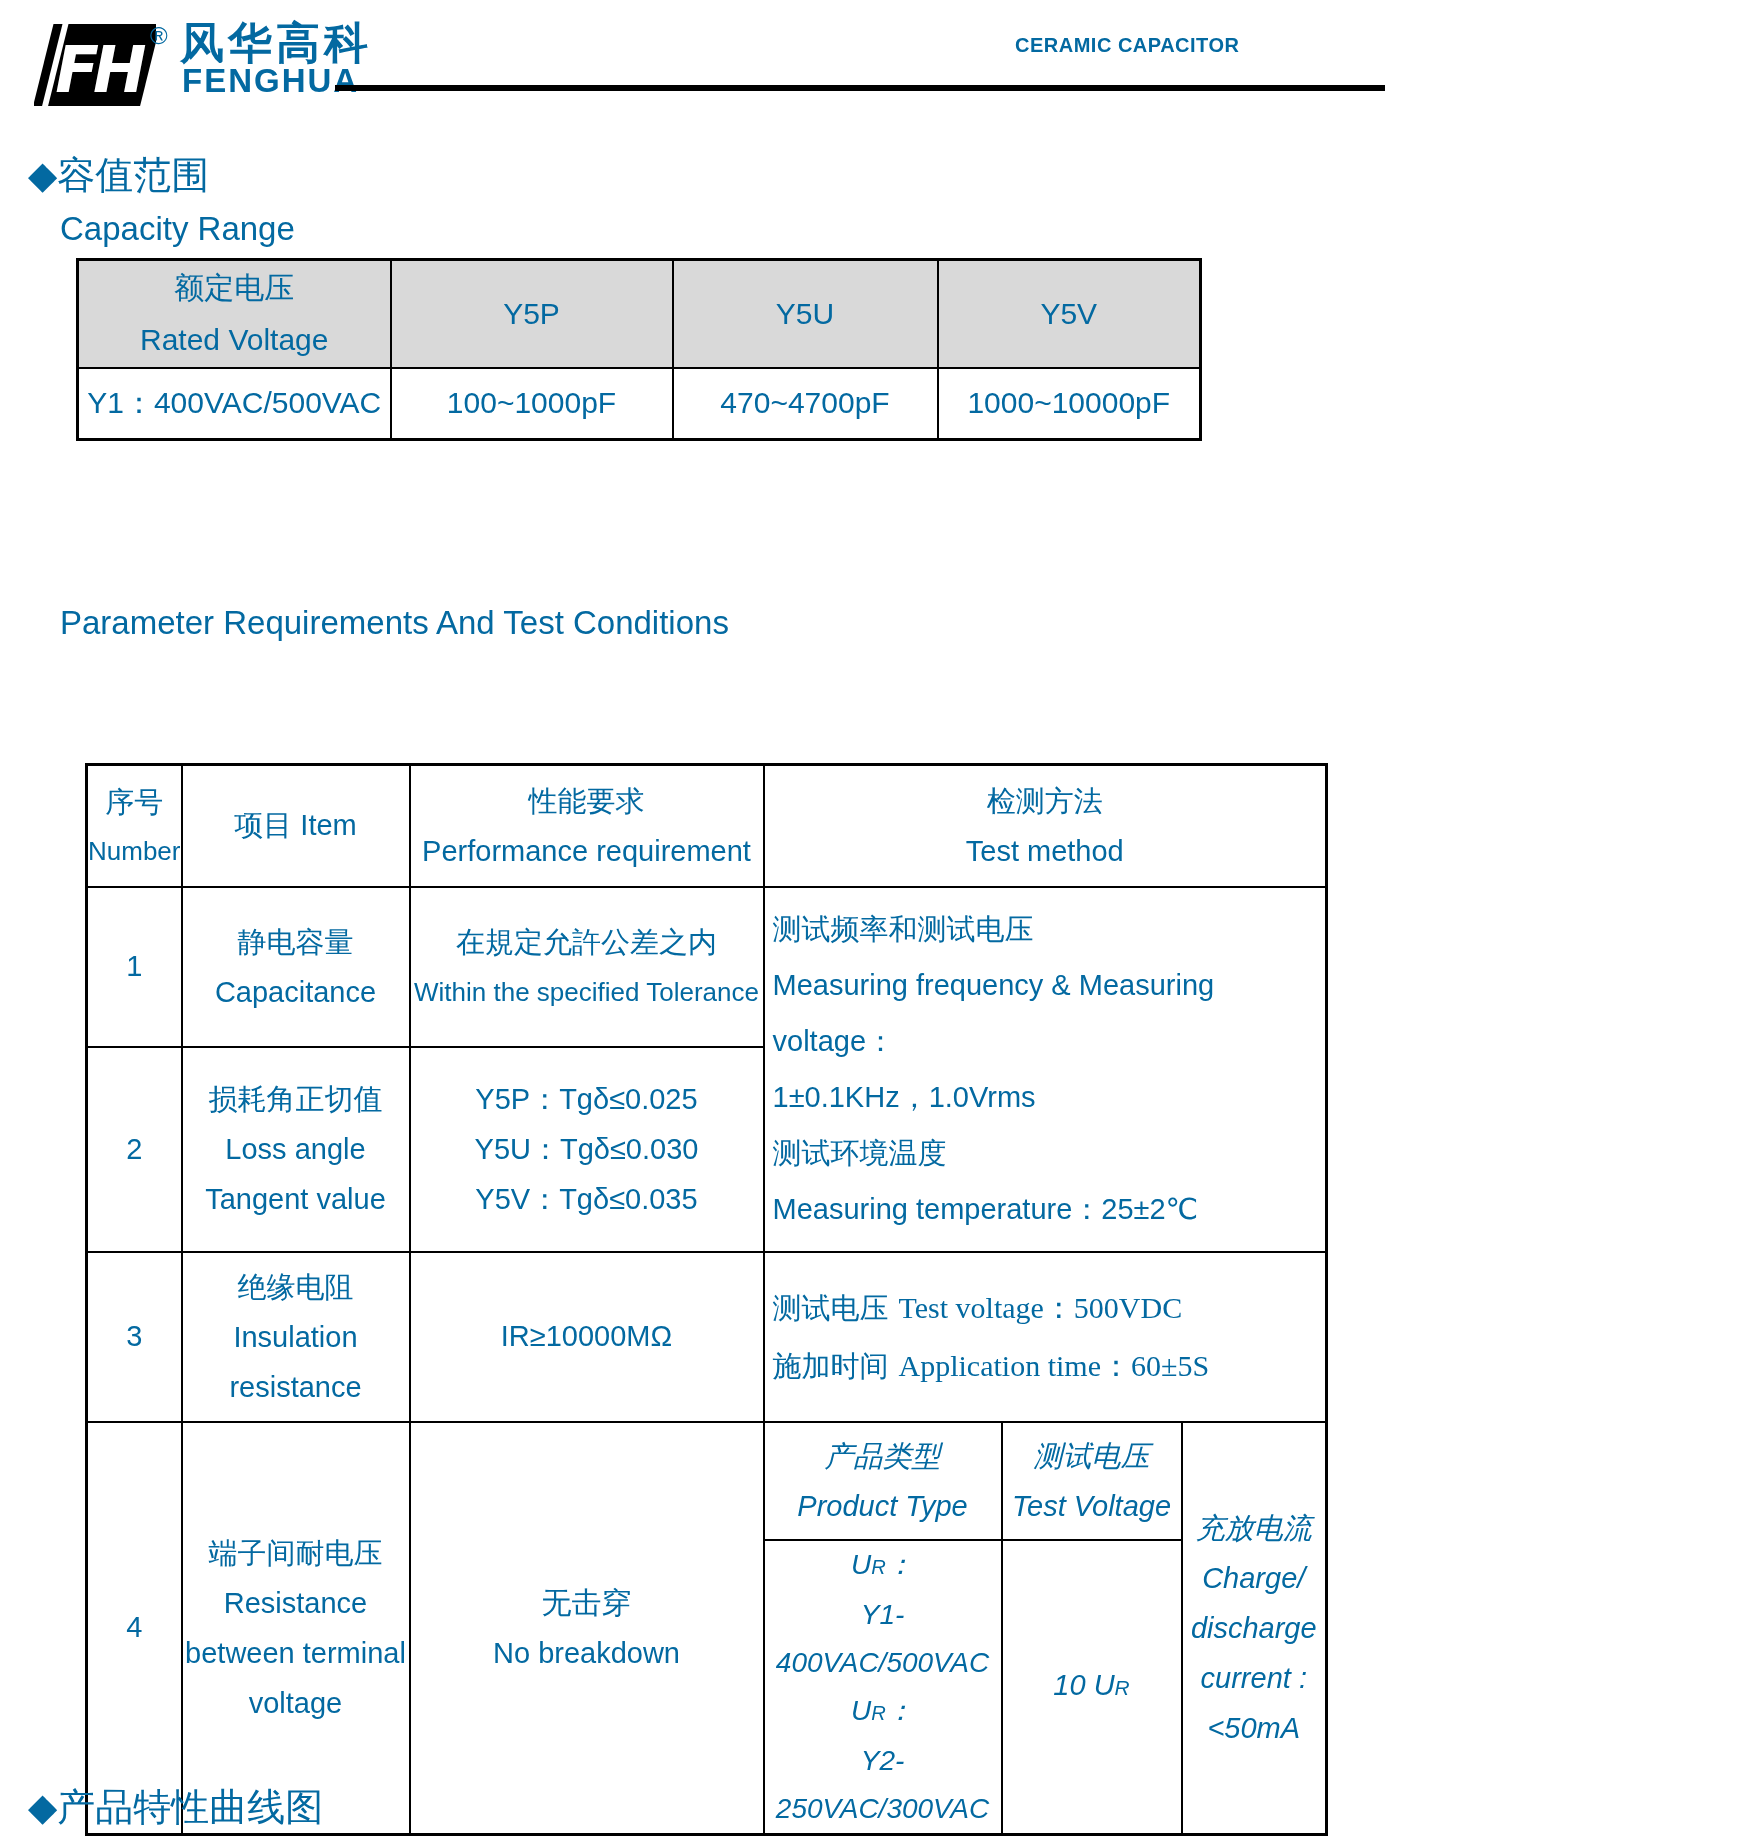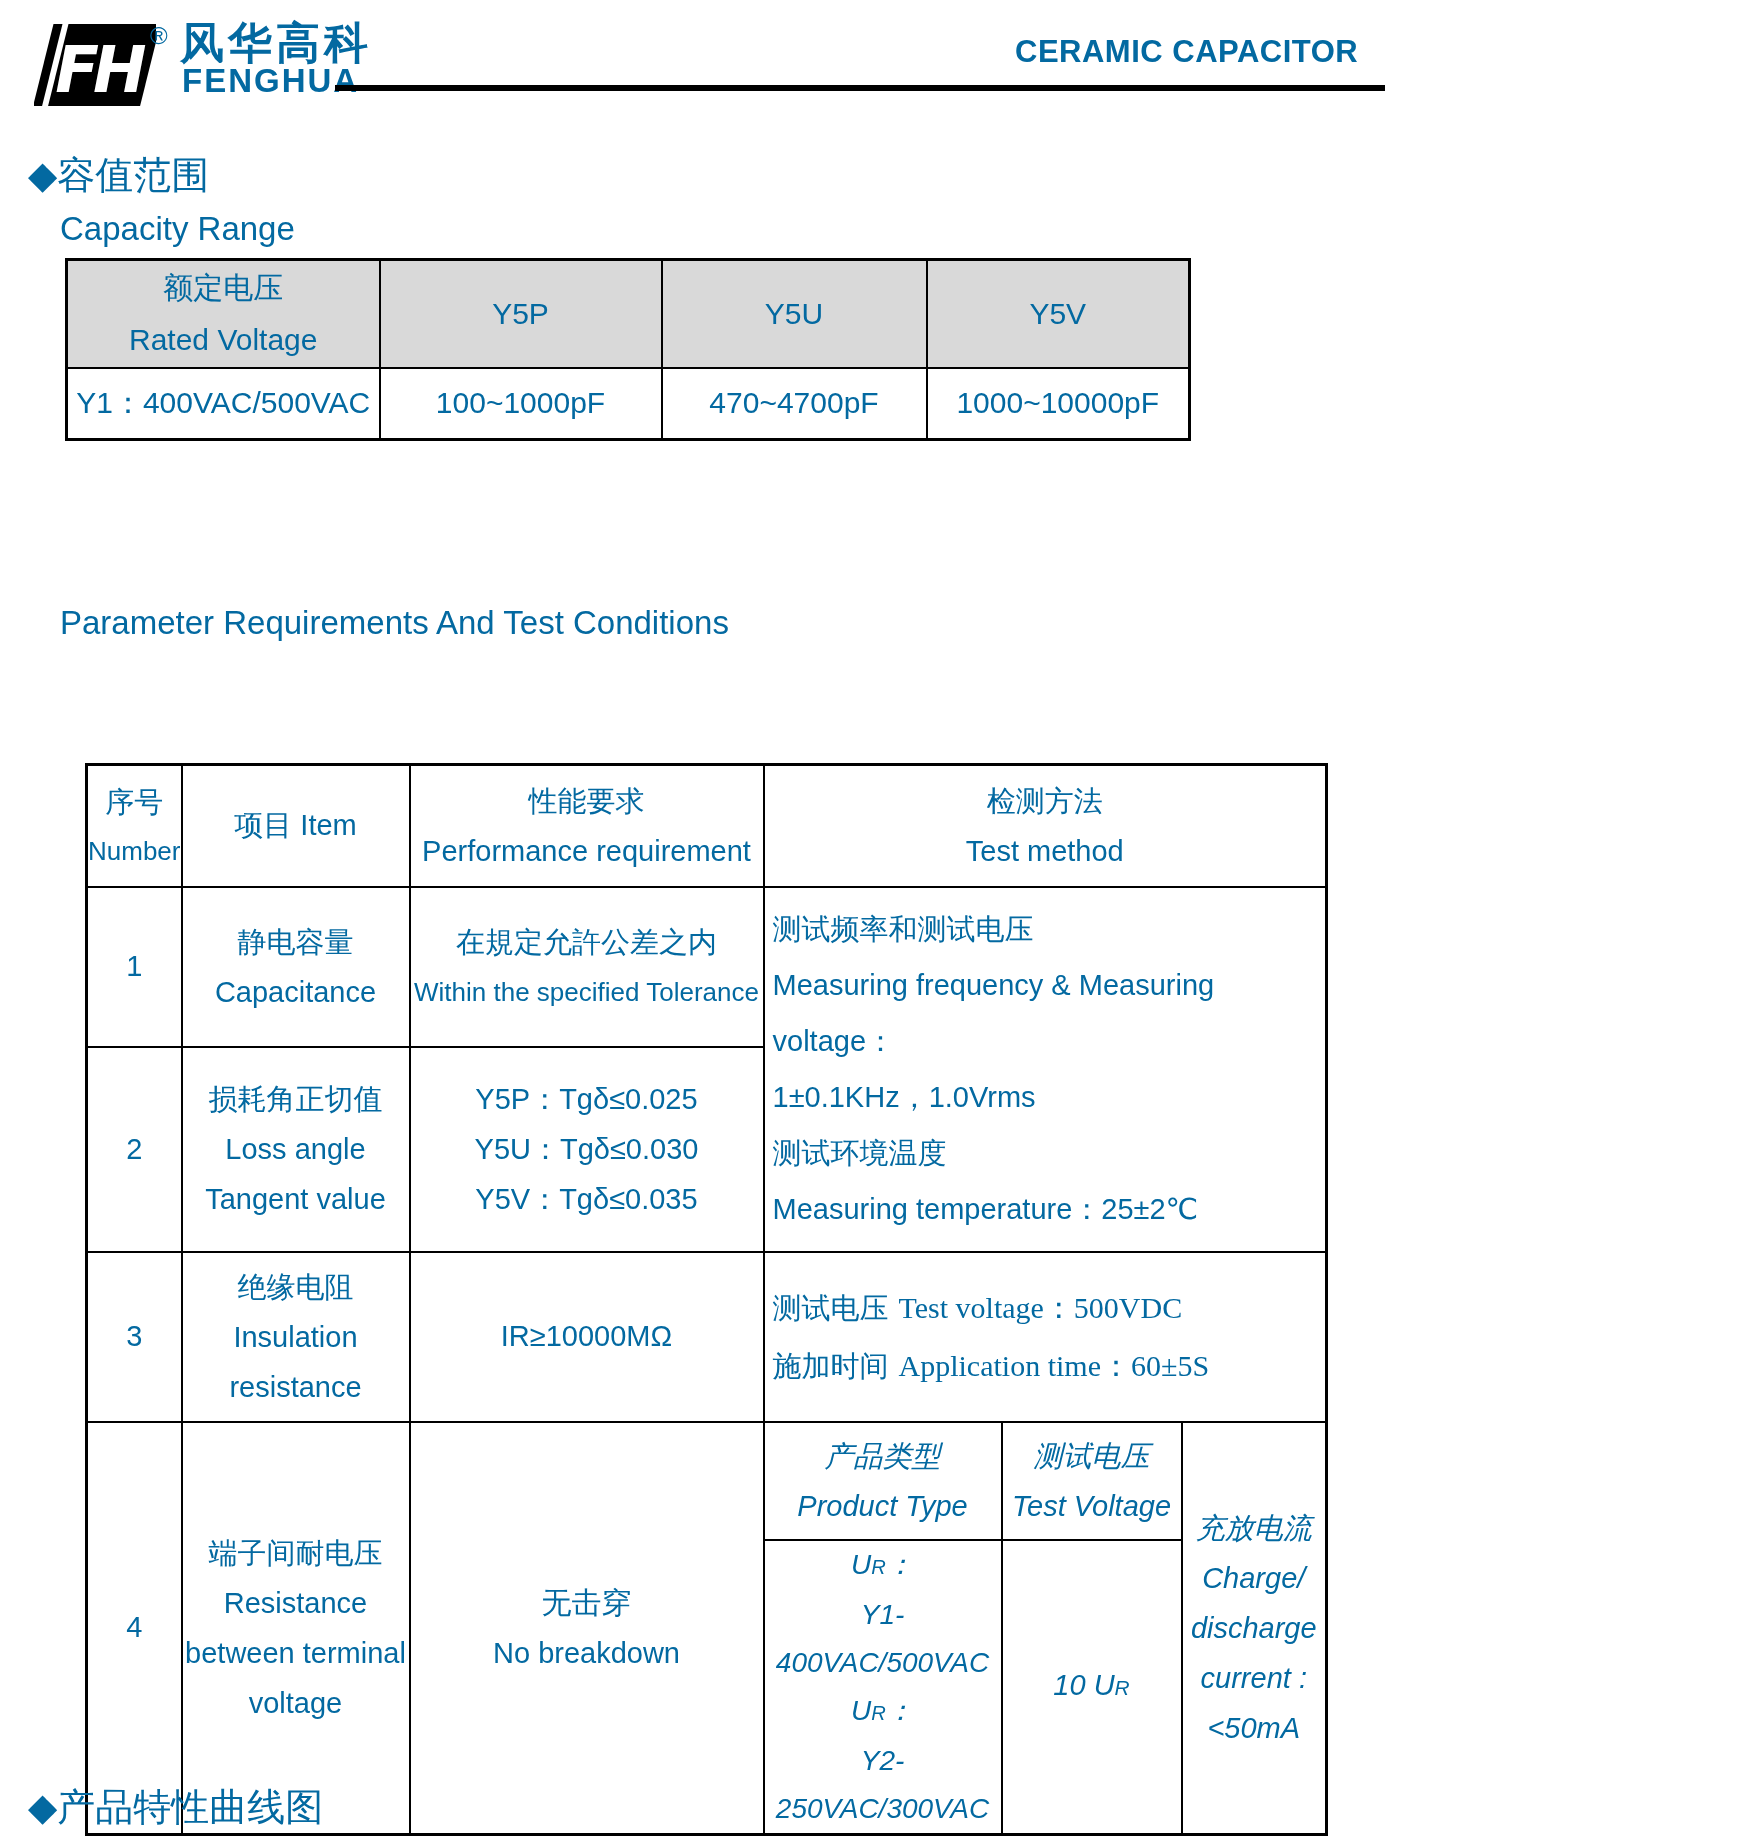--- a/index.html
+++ b/index.html
@@ -7,38 +7,38 @@
     position:relative; width:1746px; height:1840px; background:#fff;
     overflow:hidden; color:#0369a1;
     font-family:"Liberation Sans","DejaVu Sans",sans-serif;
   }
 
   
   .logo-mark { position:absolute; left:34px; top:22px; width:122px; height:86px; }
   .logo-reg  { position:absolute; left:150px; top:22px; font-size:24px; }
   .brand-cn  { position:absolute; left:180px; top:14px; font-size:44px; font-weight:bold; letter-spacing:4px; }
   .brand-en  { position:absolute; left:182px; top:62px; font-size:33px; font-weight:bold; letter-spacing:2px; }
-  .doc-title { position:absolute; left:1015px; top:34px; font-size:31px; font-weight:bold; letter-spacing:0.5px; }
+  .doc-title { position:absolute; left:1015px; top:34px; font-size:20px; font-weight:bold; letter-spacing:0.5px; }
   .header-rule { position:absolute; left:335px; top:85px; width:1050px; height:6px; background:#000; }
 
   
   .sec-cn { position:absolute; font-size:38px; }
   .sec-en { position:absolute; font-size:33px;margin-top:12px; }
   .s1-cn { left:28px; top:150px; }
   .s1-en { left:60px; top:198px; }
   .s2-cn { left:28px; top:546px; }
   .s2-en { left:60px; top:592px; }
   .s3-cn { left:28px; top:1782px; }
   .s3-en { left:60px; top:1831px; }
 
   
   table { border-collapse:collapse; table-layout:fixed; }
   td { border:2px solid #000; text-align:center; vertical-align:middle; padding:0; }
 
-  .t1 { position:absolute; left:65px; top:258px; width:1123px; border:3px solid #000; font-size:30px; }
+  .t1 { position:absolute; left:76px; top:258px; width:1123px; border:3px solid #000; font-size:30px; }
   .t1 .hd { height:108px; background:#d9d9d9; }
   .t1 .r1 { height:72px; }
   .t1 .r2 { height:76px; background:#d9d9d9; }
   .t1 .two-line div { line-height:52px; }
 
   .t2 { position:absolute; left:85px; top:763px; width:1240px; border:3px solid #000; font-size:29px; }
   .t2 .hdr  { height:122px;margin-top:23px; }
   .t2 .row1 { height:160px; }
   .t2 .row2 { height:205px; }
   .t2 .row3 { height:170px; }

